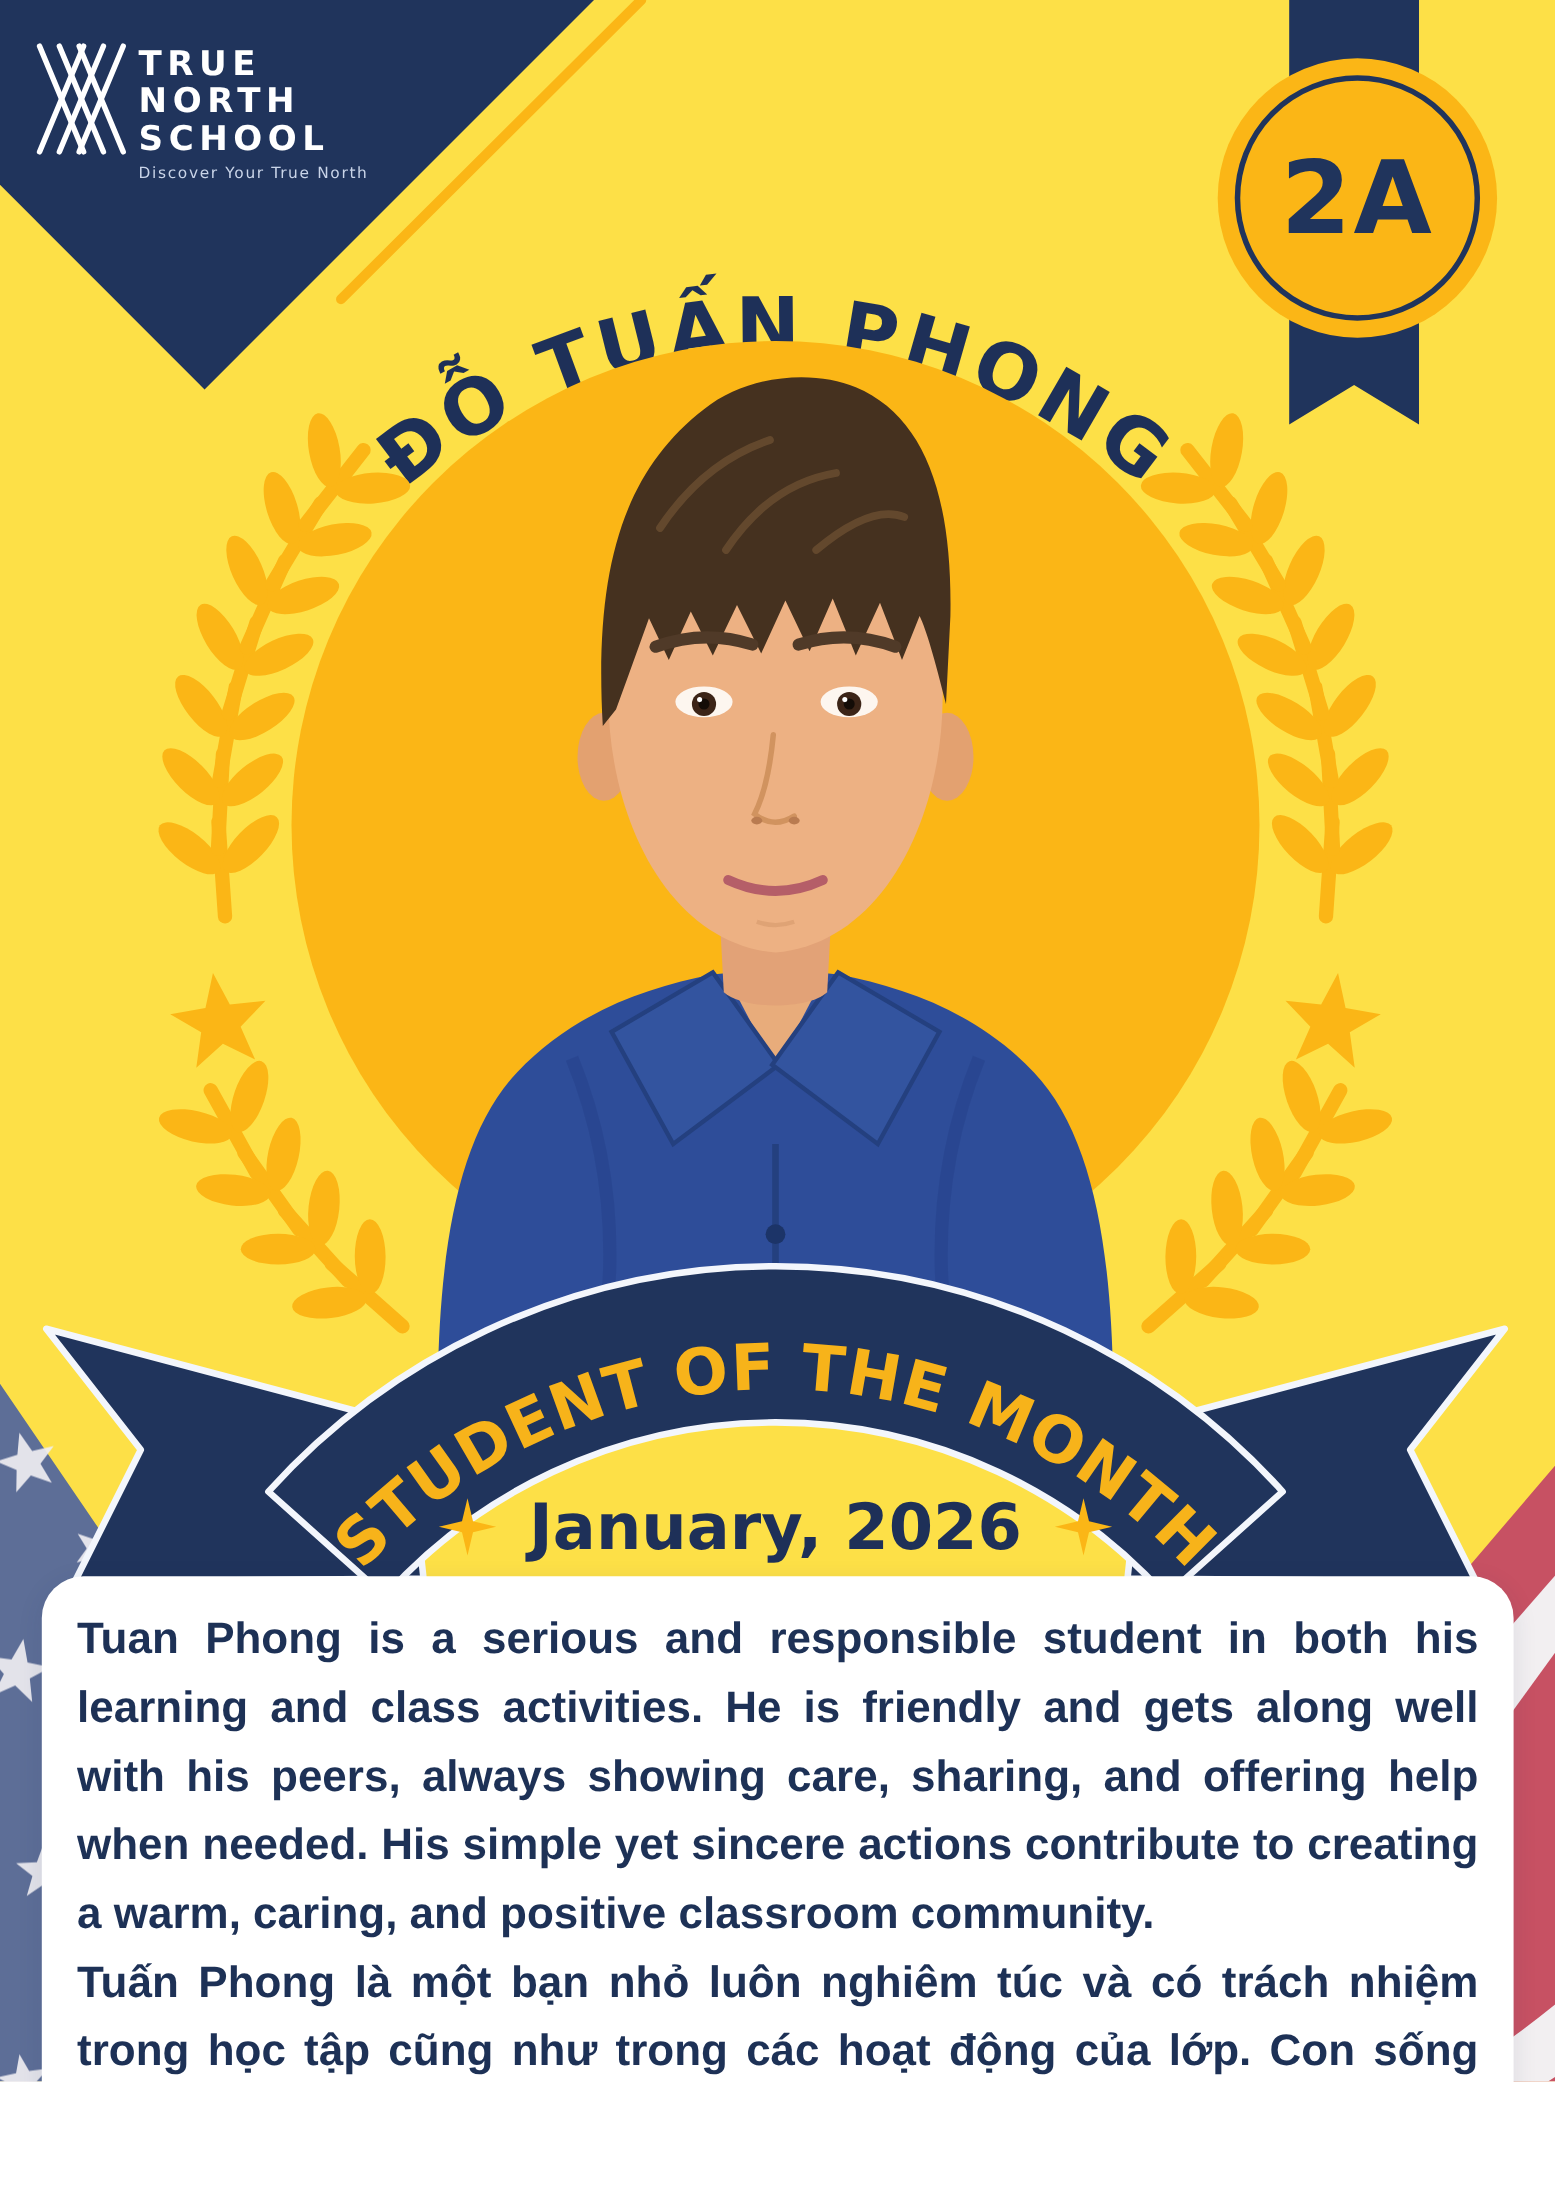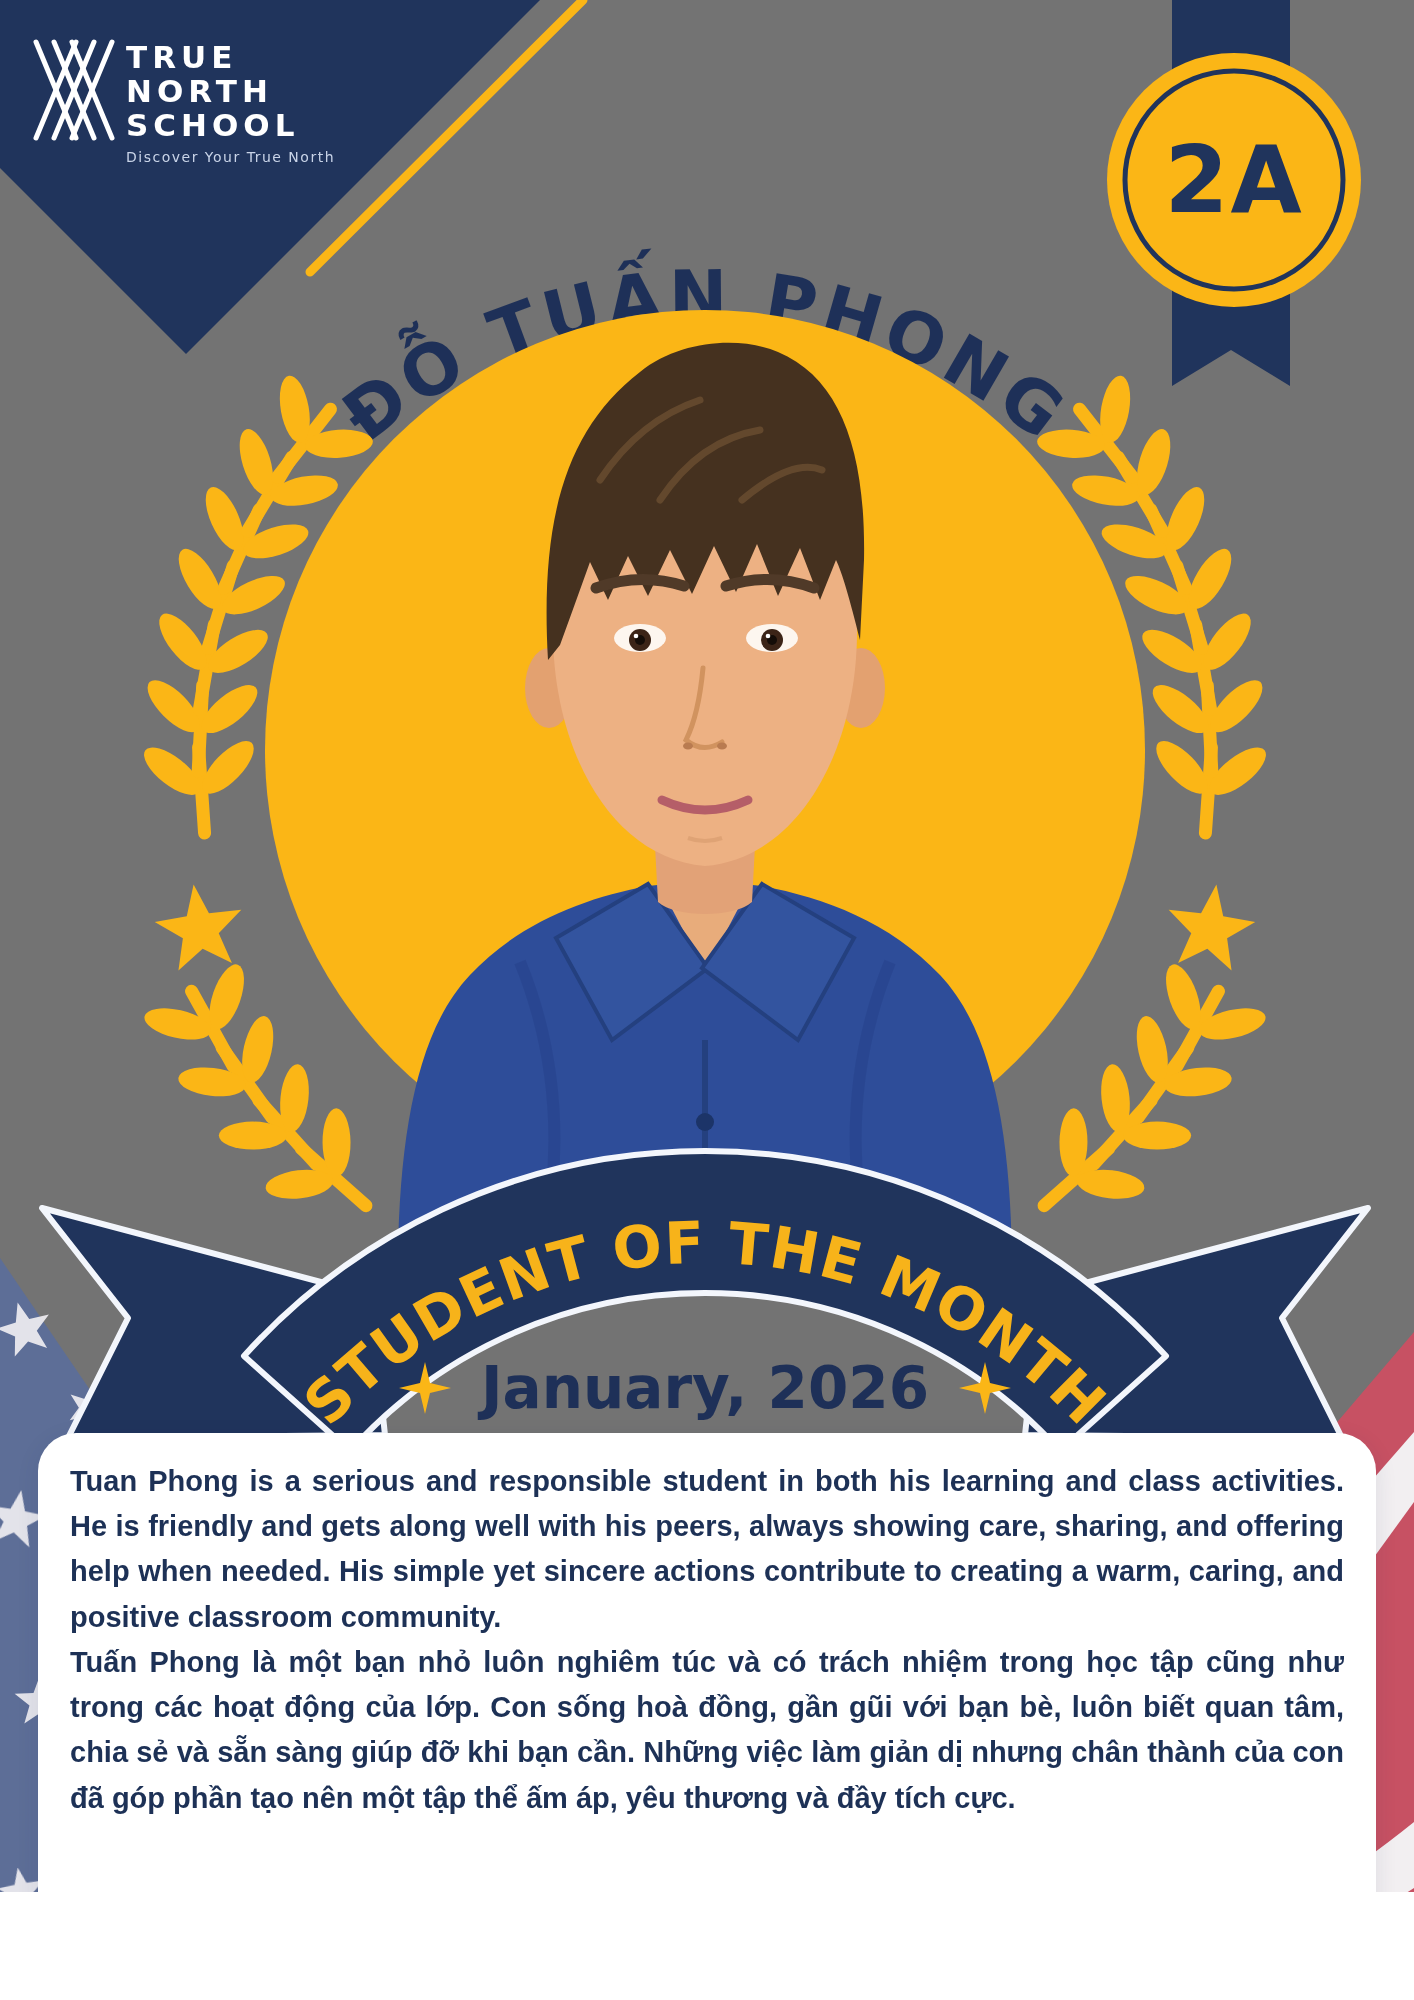--- a/index.html
+++ b/index.html
@@ -1,23 +1,23 @@
 <!DOCTYPE html>
 <html><head>
 <meta charset="utf-8">
 <style>
   html,body{margin:0;padding:0;}
-  .page{position:relative;width:1414px;height:1892px;background:#737373;overflow:hidden;
+  .page{position:relative;width:1414px;height:1892px;background:#fde047;overflow:hidden;
         font-family:"DejaVu Sans",sans-serif;}
   .art{position:absolute;left:0;top:0;width:1414px;height:2000px;}
   .card{position:absolute;left:38px;top:1433px;width:1338px;height:532px;background:#ffffff;
         border-radius:38px;box-sizing:border-box;padding:26px 32px 20px 32px;
         box-shadow:0 6px 22px rgba(30,48,88,.10);}
   .card p{margin:0;color:#1d3156;font-family:"Liberation Sans",sans-serif;font-weight:bold;
-        font-size:29px;line-height:1.56;text-align:justify;}
+        font-size:40px;line-height:1.56;text-align:justify;}
   .svg-display{font-family:"DejaVu Sans",sans-serif;font-weight:bold;}
 </style>
 </head>
 <body>
 
 <div class="page">
 <svg class="art" viewBox="0 0 1414 2000">
   <defs>
     <g id="leafnode">
       <line x1="0" y1="-38" x2="0" y2="48" stroke="#FBB616" stroke-width="13" stroke-linecap="round"></line>

